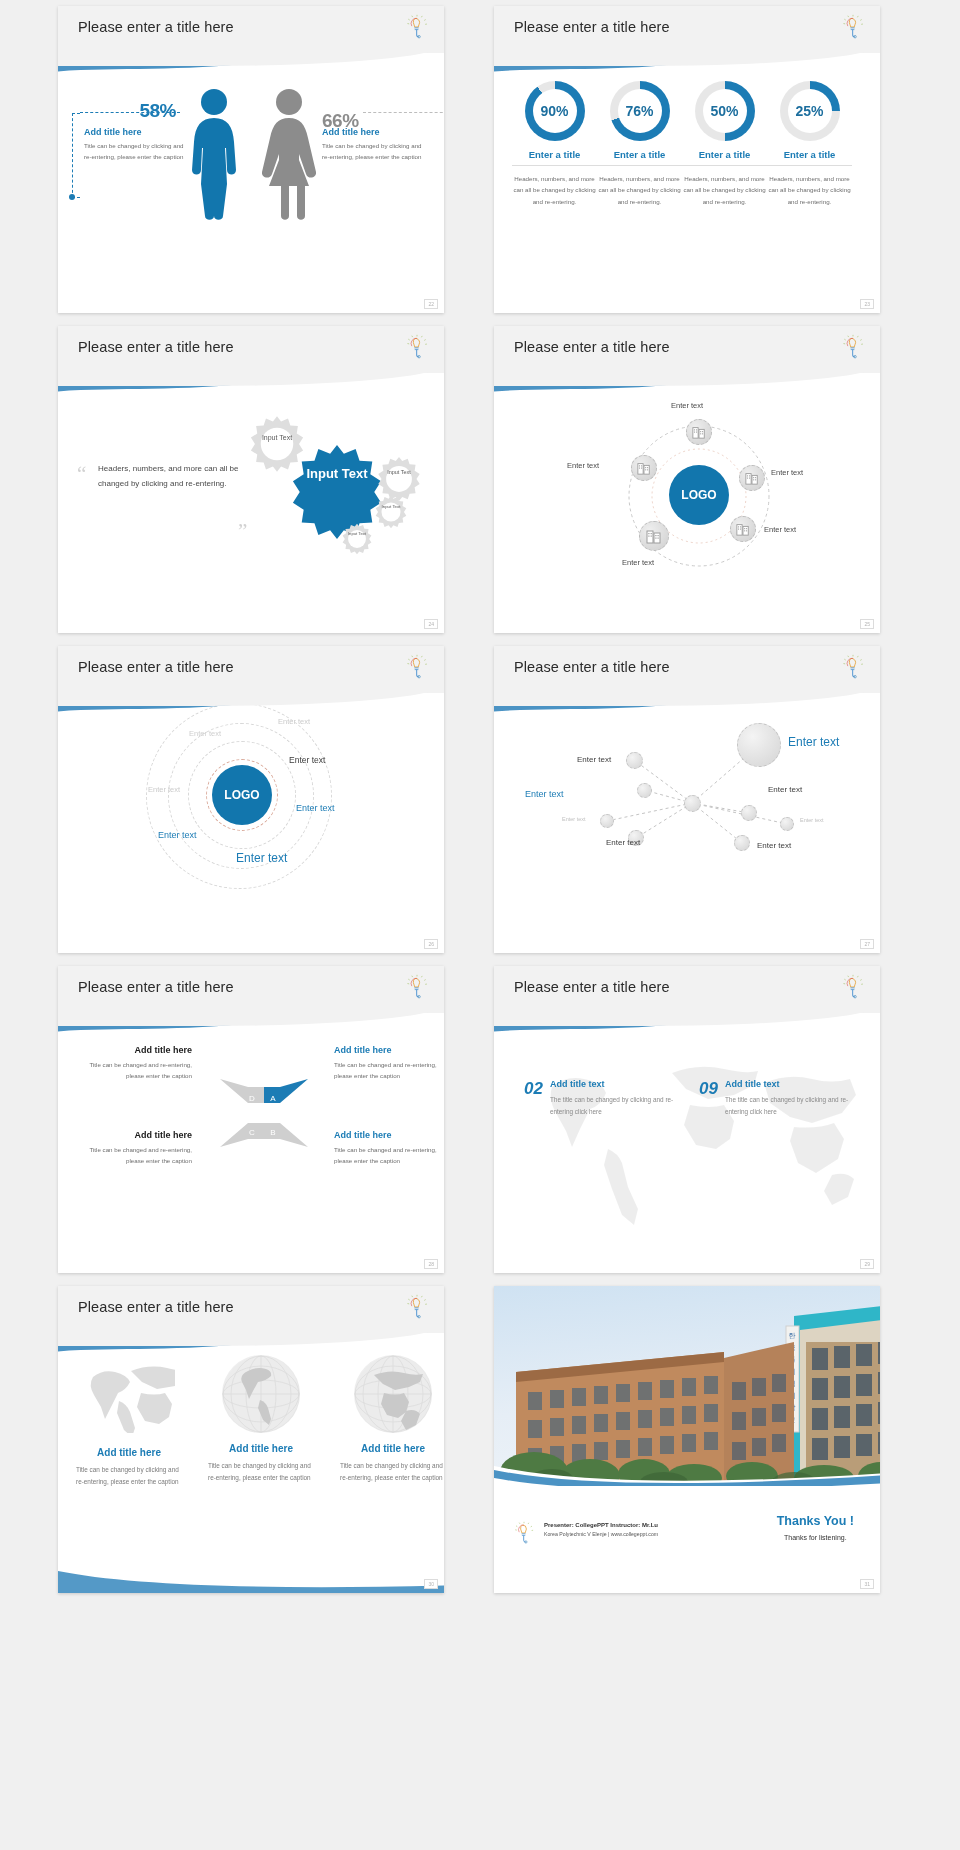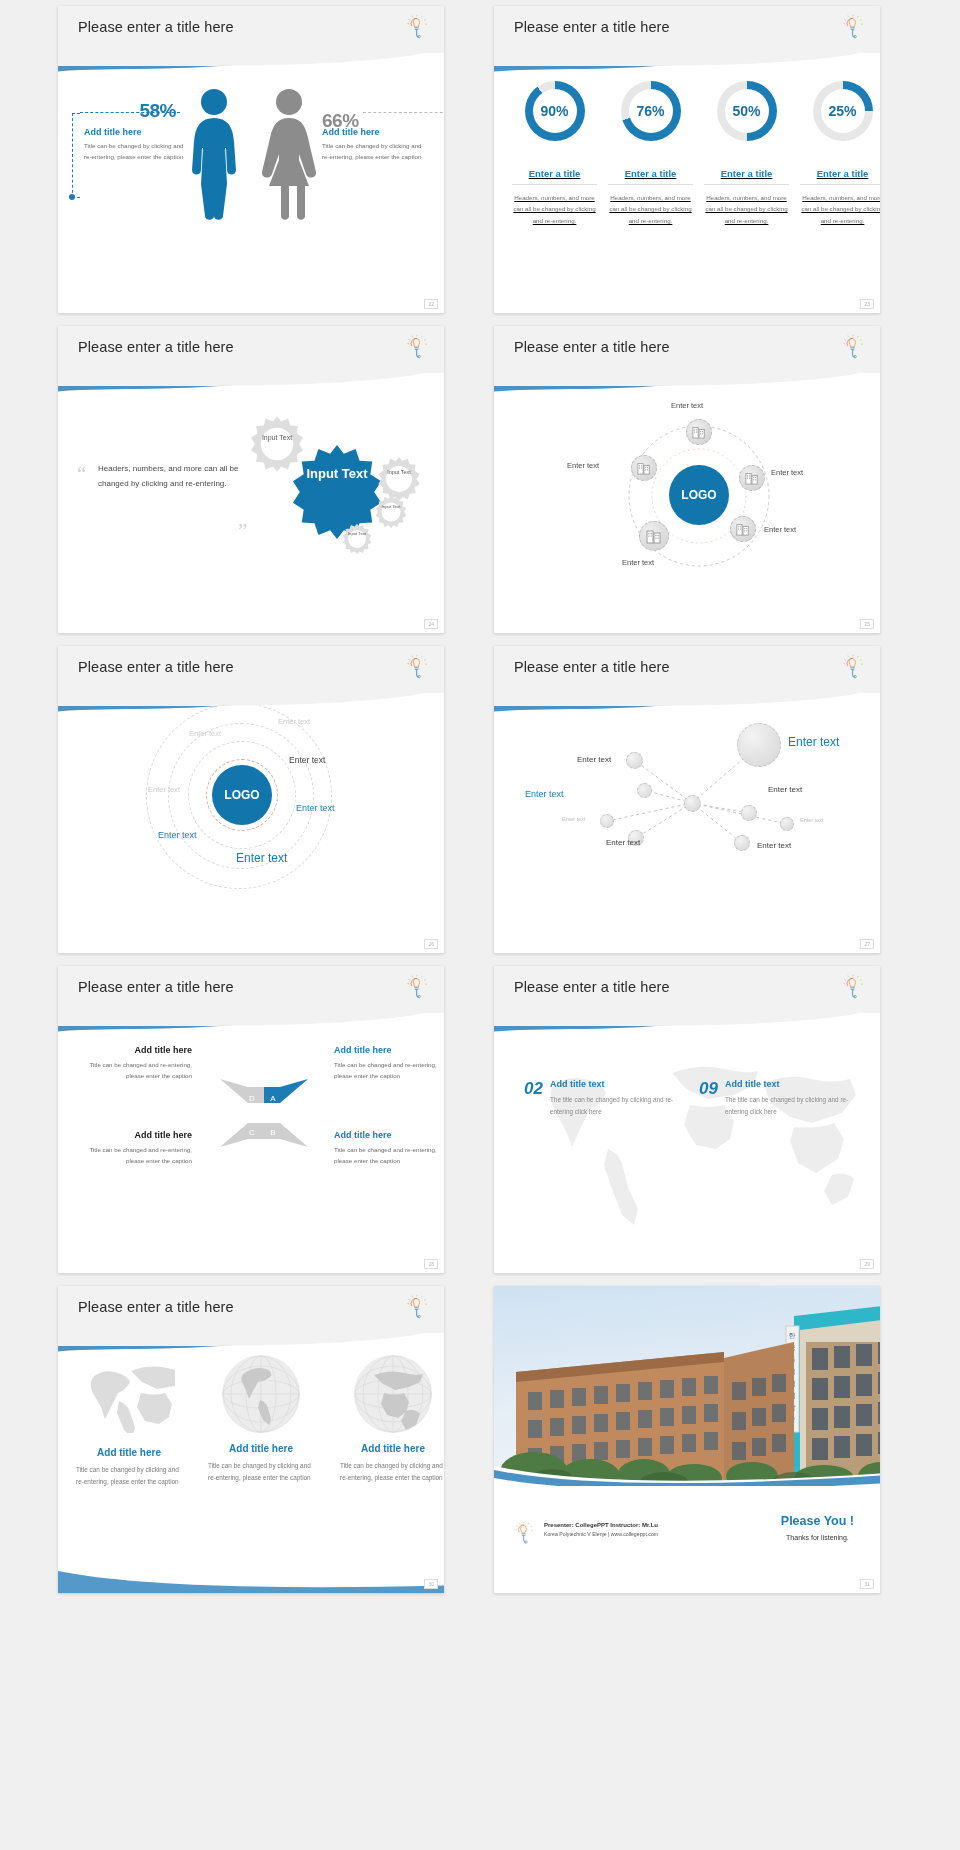--- a/index.html
+++ b/index.html
@@ -32,21 +32,21 @@
   .dashbox-g{position:absolute;border:1px dashed #bdbdbd;}
   .pct{font-size:19px;font-weight:bold;letter-spacing:-.5px;}
   .addt{font-size:9px;font-weight:bold;}
 
   
   .donut{position:relative;width:60px;height:60px;border-radius:50%;}
   .donut .hole{position:absolute;inset:8px;background:#fff;border-radius:50%;
         display:flex;align-items:center;justify-content:center;
         font-size:14px;font-weight:bold;color:#1c6e9e;}
   .donut-col{width:85px;text-align:center;}
-  .donut-t{font-size:9.5px;font-weight:bold;color:#1c7cb5;margin-top:27px;
+  .donut-t{font-size:9.5px;font-weight:bold;color:#1c7cb5;margin-top:8px;
         padding-bottom:5px;border-bottom:1px solid #ddd;}
   .donut-d{font-size:6.2px;line-height:1.85;color:#6e6e6e;margin-top:7px;}
 
   
   .gear{position:absolute;display:flex;align-items:center;justify-content:center;text-align:center;}
   .quote{font-size:21px;color:#d2d2d2;font-family:"Liberation Serif",serif;line-height:.6;}
 
   
   .node{position:absolute;width:26px;height:26px;border-radius:50%;
       background:radial-gradient(circle at 35% 30%,#efefef,#cfcfcf);
@@ -147,21 +147,21 @@
     <path d="M9 15 a6 6 0 0 1 6-9" stroke="#d9534f" stroke-width=".9" fill="none" opacity=".75"></path>
     <g stroke="#9bbb59" stroke-width=".8" opacity=".8">
           <path d="M4 12 l2 .4 M5 7 l1.6 1 M9 3 l1 1.6 M15 2 l0 1.8 M21 3.2 l-.9 1.6 M25 7.4 l-1.6 1 M26.4 12.6 l-1.9 .3"></path>
         </g>
   </svg>
   <svg class="swoosh" viewBox="0 0 240 34" preserveAspectRatio="none">
     <path d="M0 8 C60 6 140 16 240 1 L240 0 C150 2 70 -4 0 0 Z" fill="#3f8ec0"></path>
     <path d="M0 8 C60 6 140 16 240 1 L240 5 C150 22 70 14 0 20 Z" fill="#4b93c4"></path>
   </svg>
   <div class="body">
-    <div style="position:absolute;top:28px;left:18px;display:flex;gap:11px;text-decoration:underline;">
+    <div style="position:absolute;top:28px;left:18px;display:flex;">
 
       <div class="donut-col">
         <div class="donut" style="margin:0 auto;background:conic-gradient(from 0deg,#1c7cb5 0% 90%,#e7e7e7 90% 100%);">
           <div class="hole">90%</div>
         </div>
         <div class="donut-t">Enter a title</div>
         <div class="donut-d">Headers, numbers, and more can all be changed by clicking and re-entering.</div>
       </div>
 
       <div class="donut-col">
@@ -757,20 +757,20 @@
       <path d="M9 15 a6 6 0 0 1 6-9" stroke="#d9534f" stroke-width=".9" fill="none" opacity=".75"></path>
       <g stroke="#9bbb59" stroke-width=".8" opacity=".8">
             <path d="M4 12 l2 .4 M5 7 l1.6 1 M9 3 l1 1.6 M15 2 l0 1.8 M21 3.2 l-.9 1.6 M25 7.4 l-1.6 1 M26.4 12.6 l-1.9 .3"></path>
           </g>
     </svg>
     <div style="position:absolute;left:50px;top:36px;">
       <div style="font-size:6px;font-weight:bold;color:#333;">Presenter: CollegePPT   Instructor: Mr.Lu</div>
       <div style="font-size:5.2px;color:#555;margin-top:3px;">Korea Polytechnic V Elenje  |  www.collegeppt.com</div>
     </div>
     <div style="position:absolute;right:26px;top:28px;text-align:center;">
-      <div class="thanks">Please You !</div>
+      <div class="thanks">Thanks You !</div>
       <div style="font-size:7px;color:#333;margin-top:6px;">Thanks for listening.</div>
     </div>
   </div>
   <div class="pnum">31</div>
 </div>
 
 </div>
 
 </body></html>

